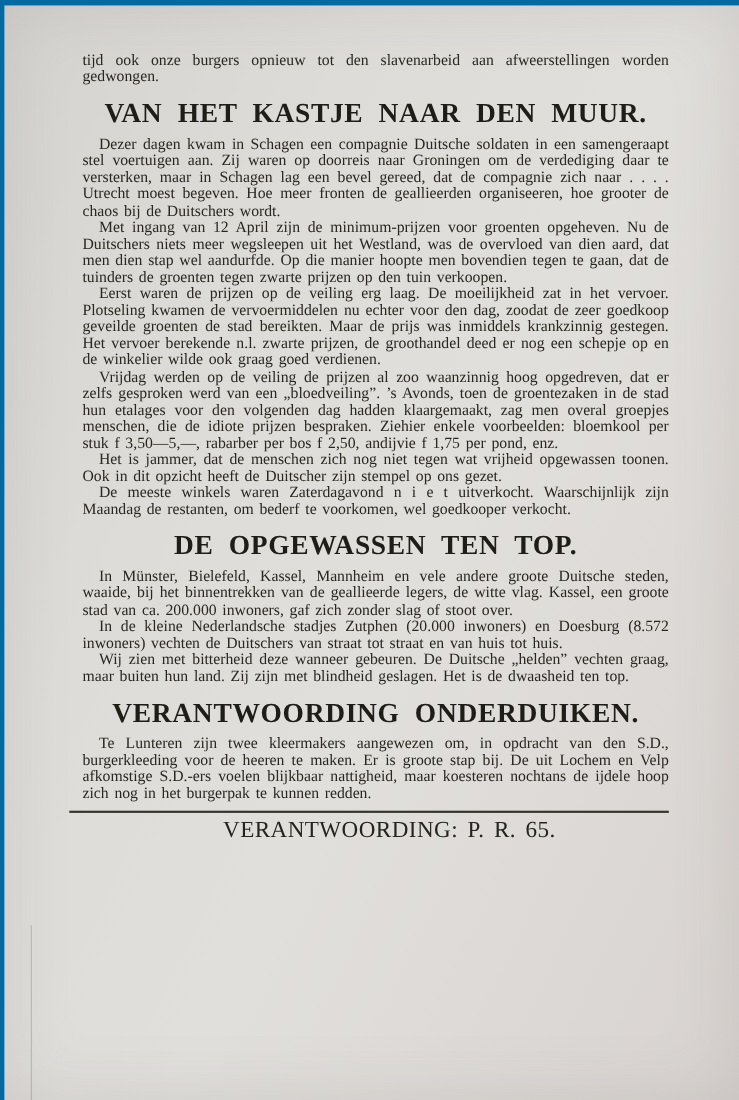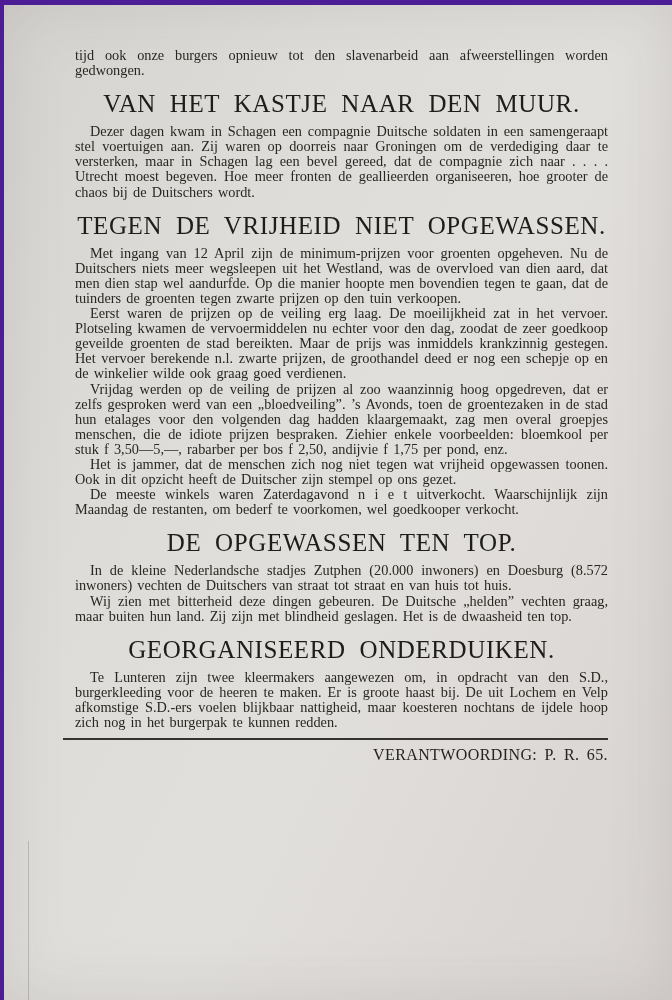--- a/index.html
+++ b/index.html
@@ -4,21 +4,21 @@
 <style>
   html, body {
     margin: 0; padding: 0;
     width: 672px; height: 1000px;
     overflow: hidden;
     font-family: "Liberation Serif", serif;
   }
   .photo {
     position: relative;
     width: 672px; height: 1000px;
-    background: #4c1d95;
+    background: #0369a1;
   }
   .paper {
     position: absolute;
     left: 4px; top: 5px; right: 0; bottom: 0;
     background: linear-gradient(115deg, #d5d3d0 0%, #dedcd9 30%, #e1dfdc 55%, #dbd7d4 85%, #d8d3d1 100%);
     box-shadow: inset 0 0 60px rgba(120,118,112,0.18);
   }
   .page-edge {
     position: absolute;
     left: 24px; top: 84%; bottom: 0;
@@ -39,66 +39,66 @@
     margin: 0;
     text-indent: 15px;
   }
   .content p.continuation {
     text-indent: 0;
   }
   h2.headline {
     margin: 12px 0 7px;
     font-size: 25px;
     line-height: 27px;
-    font-weight: 400;
+    font-weight: 700;
     text-align: center;
     letter-spacing: 0.6px;
     word-spacing: 7px;
     color: #1f1d18;
     text-indent: 0;
   }
   .imprint {
     margin-top: 8px;
     margin-left: -12px;
     border-top: 2px solid #35332d;
     padding: 5px 0 0 37px;
-    text-align: right;
-    font-size: 16px;
+    text-align: center;
+    font-size: 21px;
     line-height: 20px;
     letter-spacing: 0.4px;
     word-spacing: 3px;
     color: #26241e;
   }
 </style>
 </head>
 <body>
 
 <div class="photo">
   <div class="paper">
     <div class="page-edge"></div>
     <div class="content">
 
       <p class="continuation">tijd ook onze burgers opnieuw tot den slavenarbeid aan afweerstellingen worden gedwongen.</p>
 
       <h2 class="headline">VAN HET KASTJE NAAR DEN MUUR.</h2>
       <p>Dezer dagen kwam in Schagen een compagnie Duitsche soldaten in een samengeraapt stel voertuigen aan. Zij waren op doorreis naar Groningen om de verdediging daar te versterken, maar in Schagen lag een bevel gereed, dat de compagnie zich naar . . . . Utrecht moest begeven. Hoe meer fronten de geallieerden organiseeren, hoe grooter de chaos bij de Duitschers wordt.</p>
 
-      <h2 class="headline">TEGEN DE VRIJHEID NIET OPGEWASSEN.</h2>
       <p>Met ingang van 12 April zijn de minimum-prijzen voor groenten opgeheven. Nu de Duitschers niets meer wegsleepen uit het Westland, was de overvloed van dien aard, dat men dien stap wel aandurfde. Op die manier hoopte men bovendien tegen te gaan, dat de tuinders de groenten tegen zwarte prijzen op den tuin verkoopen.</p>
       <p>Eerst waren de prijzen op de veiling erg laag. De moeilijkheid zat in het vervoer. Plotseling kwamen de vervoermiddelen nu echter voor den dag, zoodat de zeer goedkoop geveilde groenten de stad bereikten. Maar de prijs was inmiddels krankzinnig gestegen. Het vervoer berekende n.l. zwarte prijzen, de groothandel deed er nog een schepje op en de winkelier wilde ook graag goed verdienen.</p>
       <p>Vrijdag werden op de veiling de prijzen al zoo waanzinnig hoog opgedreven, dat er zelfs gesproken werd van een „bloedveiling”. ’s Avonds, toen de groentezaken in de stad hun etalages voor den volgenden dag hadden klaargemaakt, zag men overal groepjes menschen, die de idiote prijzen bespraken. Ziehier enkele voorbeelden: bloemkool per stuk f 3,50—5,—, rabarber per bos f 2,50, andijvie f 1,75 per pond, enz.</p>
       <p>Het is jammer, dat de menschen zich nog niet tegen wat vrijheid opgewassen toonen. Ook in dit opzicht heeft de Duitscher zijn stempel op ons gezet.</p>
       <p>De meeste winkels waren Zaterdagavond n i e t uitverkocht. Waarschijnlijk zijn Maandag de restanten, om bederf te voorkomen, wel goedkooper verkocht.</p>
 
       <h2 class="headline">DE OPGEWASSEN TEN TOP.</h2>
+      <p>In Münster, Bielefeld, Kassel, Mannheim en vele andere groote Duitsche steden, waaide, bij het binnentrekken van de geallieerde legers, de witte vlag. Kassel, een groote stad van ca. 200.000 inwoners, gaf zich zonder slag of stoot over.</p>
       <p>In de kleine Nederlandsche stadjes Zutphen (20.000 inwoners) en Doesburg (8.572 inwoners) vechten de Duitschers van straat tot straat en van huis tot huis.</p>
-      <p>Wij zien met bitterheid deze dingen gebeuren. De Duitsche „helden” vechten graag, maar buiten hun land. Zij zijn met blindheid geslagen. Het is de dwaasheid ten top.</p>
+      <p>Wij zien met bitterheid deze wanneer gebeuren. De Duitsche „helden” vechten graag, maar buiten hun land. Zij zijn met blindheid geslagen. Het is de dwaasheid ten top.</p>
 
-      <h2 class="headline">GEORGANISEERD ONDERDUIKEN.</h2>
-      <p>Te Lunteren zijn twee kleermakers aangewezen om, in opdracht van den S.D., burgerkleeding voor de heeren te maken. Er is groote haast bij. De uit Lochem en Velp afkomstige S.D.-ers voelen blijkbaar nattigheid, maar koesteren nochtans de ijdele hoop zich nog in het burgerpak te kunnen redden.</p>
+      <h2 class="headline">VERANTWOORDING ONDERDUIKEN.</h2>
+      <p>Te Lunteren zijn twee kleermakers aangewezen om, in opdracht van den S.D., burgerkleeding voor de heeren te maken. Er is groote stap bij. De uit Lochem en Velp afkomstige S.D.-ers voelen blijkbaar nattigheid, maar koesteren nochtans de ijdele hoop zich nog in het burgerpak te kunnen redden.</p>
 
       <div class="imprint">
         <span>VERANTWOORDING: P. R. 65.</span>
       </div>
 
     </div>
   </div>
 </div>
 
 </body></html>

